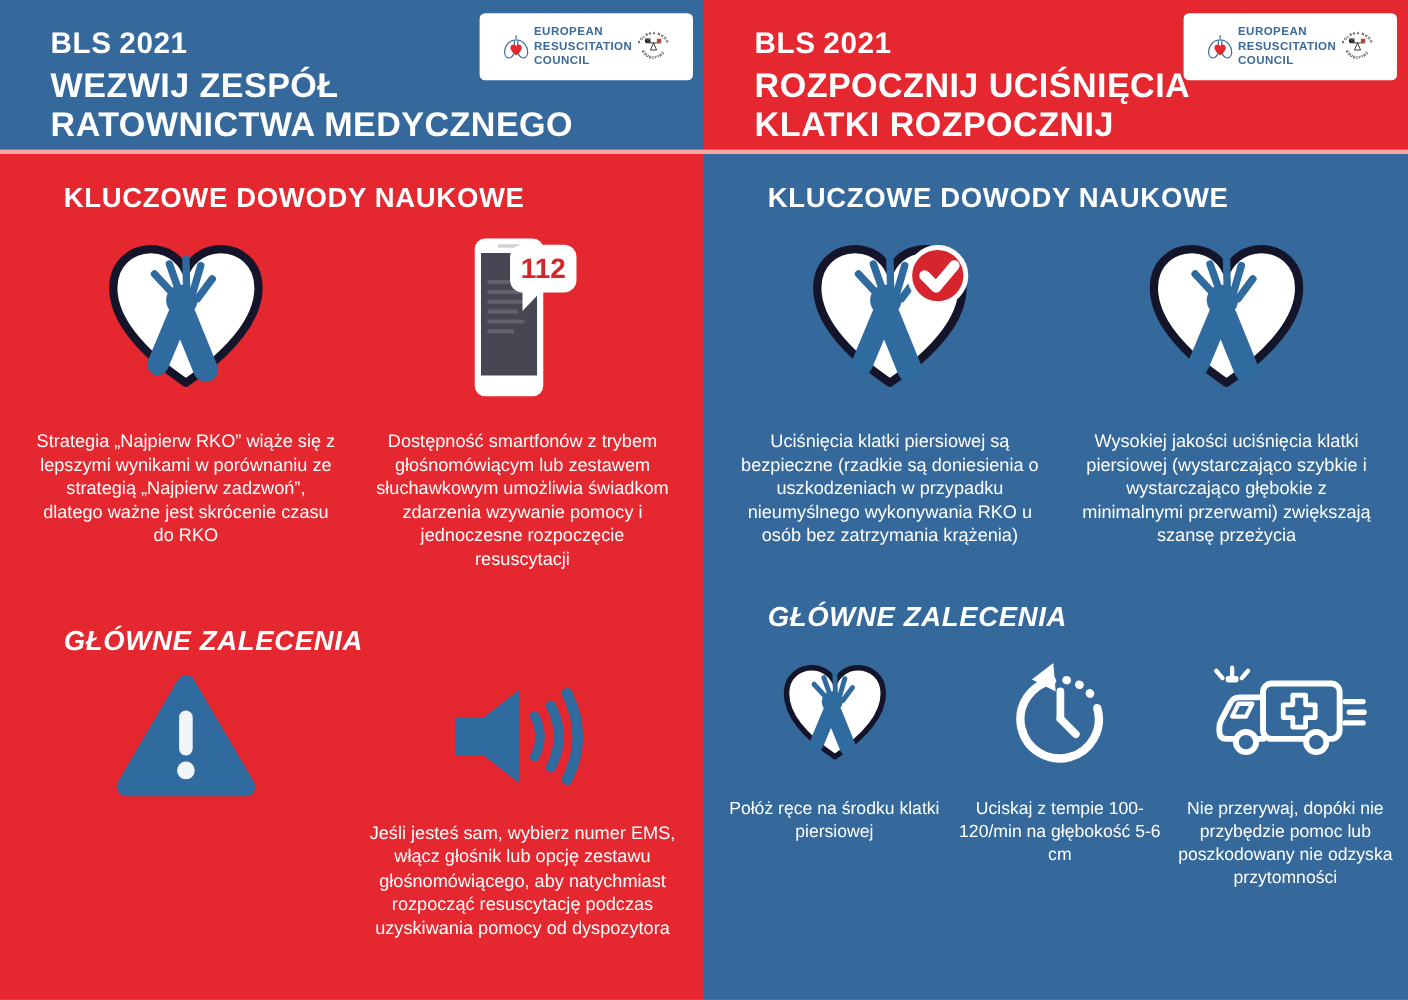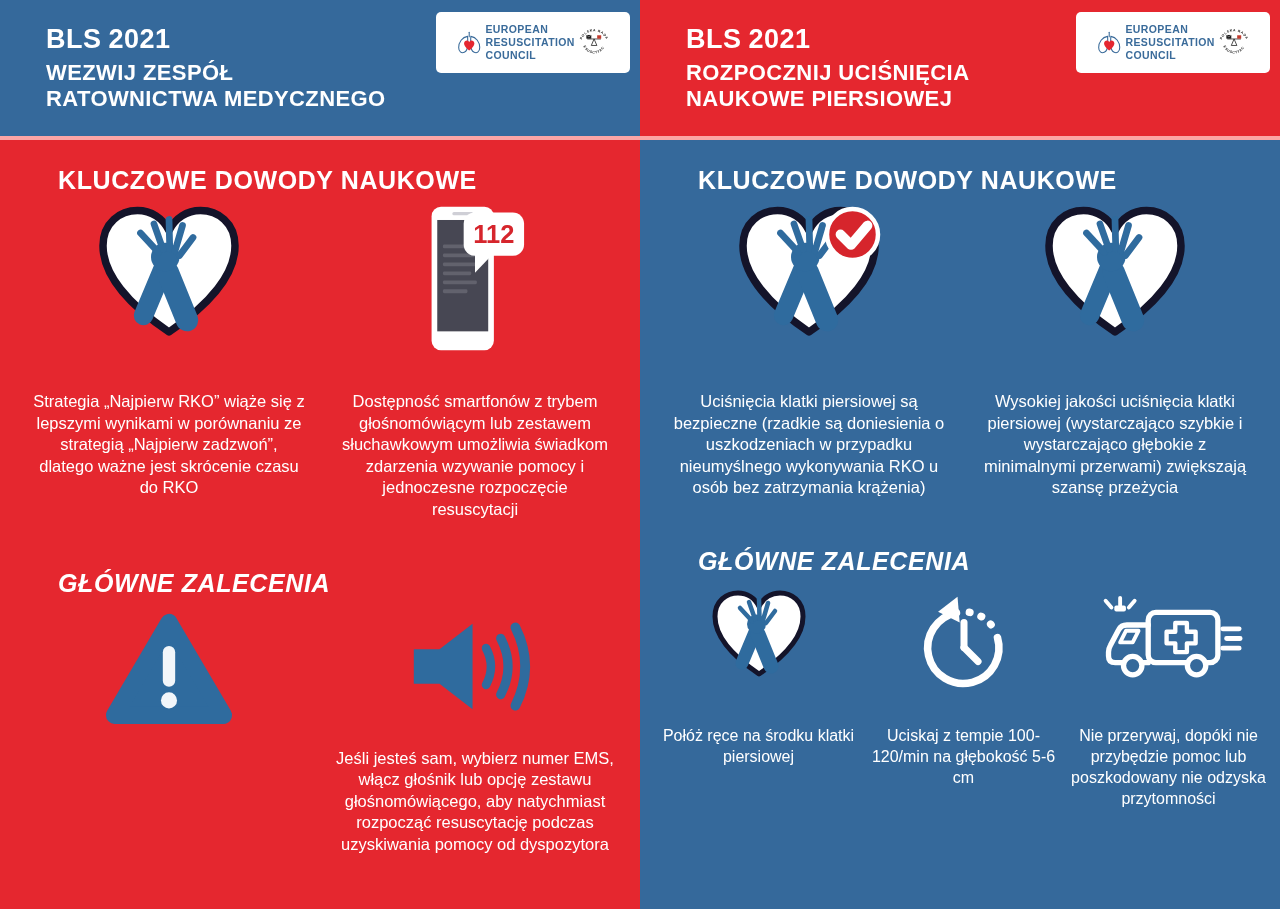--- a/index.html
+++ b/index.html
@@ -9,40 +9,40 @@
 
   .panel-header { position:relative; height:140px; border-bottom:4px solid #fca5a5; box-sizing:border-box; }
   .header-blue { background:var(--blue,#35699B); }
   .header-red  { background:var(--red,#E5272F); }
   .panel-body  { position:absolute; top:140px; left:0; width:640px; height:769px; overflow:hidden; }
   .body-red  { background:var(--red,#E5272F); }
   .body-blue { background:var(--blue,#35699B); }
 
   .kicker { position:absolute; left:46px; top:24px; font-size:27px; font-weight:bold; color:#fff; letter-spacing:0.5px; }
   .kicker-year { margin-left:7px; }
-  .panel-title { position:absolute; left:46px; top:60px; margin:0; font-size:22px; font-weight:bold; color:#fff; line-height:1.17; letter-spacing:0.4px; }
+  .panel-title { position:absolute; left:46px; top:60px; margin:0; font-size:31px; font-weight:bold; color:#fff; line-height:1.17; letter-spacing:0.4px; }
 
   .logo-box { position:absolute; left:436px; top:12px; width:194px; height:61px; background:#fff; border-radius:5px; display:flex; align-items:center; padding:2px 20px; box-sizing:border-box; gap:3px; }
   .erc-text { font-size:10.5px; font-weight:bold; color:var(--logo-blue,#3A6B9A); letter-spacing:0.4px; line-height:1.25; }
   .lung-stroke path { stroke:var(--logo-blue,#3A6B9A); fill:none; stroke-width:2.6; stroke-linecap:round; }
   .erc-heart { fill:var(--red,#E5272F); }
   .badge-arc { font-size:11px; font-weight:bold; fill:#1b1b1b; letter-spacing:2px; text-anchor:middle; }
 
   .notch { position:absolute; top:calc(100% + 4px); width:0; height:0; }
   .n-outer { position:absolute; left:-31px; top:0; width:0; height:0; border-left:31px solid transparent; border-right:31px solid transparent; border-top:26px solid #fff; }
   .n-inner { position:absolute; left:-24px; top:0; width:0; height:0; border-left:24px solid transparent; border-right:24px solid transparent; }
   .notch-blue .n-inner { border-top:20px solid var(--blue,#35699B); }
   .notch-red  .n-inner { border-top:20px solid var(--red,#E5272F); }
 
   .section-heading { margin:0; padding:26px 17px 0 58px; font-size:25px; font-weight:bold; color:#fff; letter-spacing:0.6px; }
   .heading-2 { padding-top:48px;font-style:italic; }
 
   .cols { display:flex; padding:0 12px 0 16px; }
   .col { flex:1; display:flex; flex-direction:column; align-items:center; }
-  .icon-slot { height:170px; display:flex; justify-content:center; margin-top:8px; }
+  .icon-slot { height:170px; display:flex; align-items:center; justify-content:center; margin-top:8px; }
   .icon-slot.short { height:120px; margin-top:12px; }
   .blurb { margin:18px auto 0; color:#fff; font-weight:normal; text-align:center; font-size:16.5px; line-height:1.31; width:272px; }
   .cols-3 .blurb { width:205px; font-size:16px; }
   .recs .blurb { width:286px; }
 
   
   .heart-shape { fill:#fff; stroke:var(--dark,#14142A); stroke-width:5; stroke-linejoin:round; }
   .hand-stroke path { stroke:var(--hand-blue,#2F6B9E); stroke-linecap:round; fill:none; }
   .fingers path { stroke-width:4.5; }
   .hand-fill { fill:var(--hand-blue,#2F6B9E); }
@@ -201,21 +201,21 @@
     </div>
   </section>
 
   <section class="panel">
     <header class="panel-header header-red">
       <div class="kicker">
         <span>BLS</span><span class="kicker-year">2021</span>
       </div>
       <h1 class="panel-title">
         <span>ROZPOCZNIJ UCIŚNIĘCIA</span><br>
-        <span>NAUKOWE PIERSIOWEJ</span>
+        <span>KLATKI ROZPOCZNIJ</span>
       </h1>
       <div class="logo-box">
         <svg viewBox="0 0 64 58" width="46" height="42">
           <g class="lung-stroke">
             <path d="M32 3 L32 14" stroke-width="3"></path>
             <path d="M28 13 C15 15 6.5 27 6.5 40 C6.5 50 13 54.5 20 51.5 C26.5 48.7 28.5 41 28.5 30 C28.5 24 28.5 18 28 13 Z"></path>
             <path d="M36 13 C49 15 57.5 27 57.5 40 C57.5 50 51 54.5 44 51.5 C37.5 48.7 35.5 41 35.5 30 C35.5 24 35.5 18 36 13 Z"></path>
           </g>
           <path class="erc-heart" d="M32 47 C24 41 19.5 35 19.5 30 C19.5 25.5 23 23 26.5 23 C29 23 31 24.5 32 26.8 C33 24.5 35 23 37.5 23 C41 23 44.5 25.5 44.5 30 C44.5 35 40 41 32 47 Z"></path>
         </svg>

